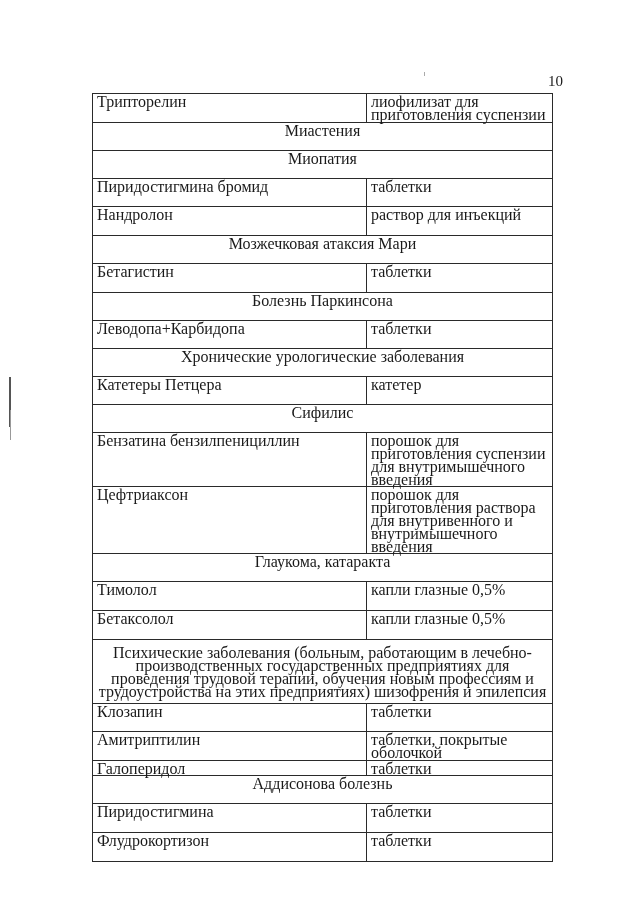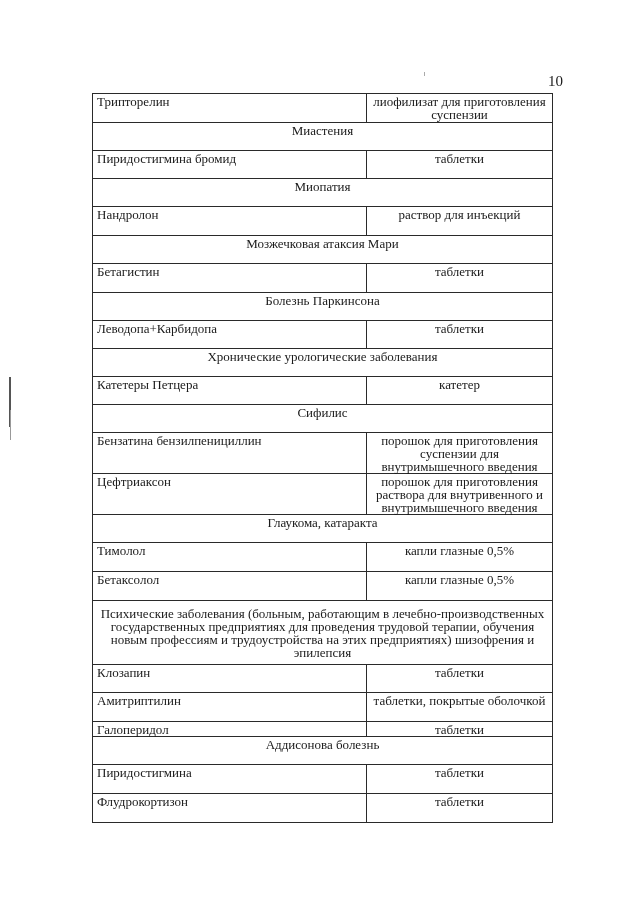--- a/index.html
+++ b/index.html
@@ -3,24 +3,24 @@
   <meta charset="utf-8">
   <style>
     html, body { margin: 0; padding: 0; background: #ffffff; }
     body { width: 640px; height: 905px; position: relative; overflow: hidden;
            font-family: "Liberation Serif", serif; color: #1a1a1a; }
     .page-number { position: absolute; left: 548px; top: 73px; font-size: 15px; }
     .scan-mark { position: absolute; left: 9px; top: 377px; width: 2px; height: 50px; background: #555; }
     .scan-mark2 { position: absolute; left: 10px; top: 410px; width: 1px; height: 30px; background: #999; }
     .scan-dot { position: absolute; left: 424px; top: 72px; width: 1px; height: 4px; background: #aaa; }
     table.meds { position: absolute; left: 92px; top: 93px; width: 461px;
-                 border-collapse: collapse; font-size: 13px; line-height: 13px; }
+                 border-collapse: collapse; font-size: 16px; line-height: 13px; }
     table.meds td { border: 1px solid #2a2a2a; vertical-align: top; padding: 1px 4px 0 4px; }
     td.drug { width: 265px; text-align: left; }
-    td.form { text-align: center; }
+    td.form { text-align: left; }
     td.section { text-align: center; }
     tr.h27 td { height: 26px; }
     tr.h28 td { height: 27px; }
     tr.h40 td { height: 39px; }
     tr.h12 td { height: 12px; }
     tr.h58 td { height: 57px; padding-top: 6px; text-align: center; }
   </style>
 </head>
 <body>
 
@@ -32,25 +32,25 @@
 <table class="meds">
   <tbody>
     <tr class="h28">
       <td class="drug">Трипторелин</td>
       <td class="form">лиофилизат для приготовления суспензии</td>
     </tr>
     <tr class="h27">
       <td class="section" colspan="2">Миастения</td>
     </tr>
     <tr class="h27">
+      <td class="section" colspan="2">Миопатия</td>
+    </tr>
+    <tr class="h27">
       <td class="drug">Пиридостигмина бромид</td>
       <td class="form">таблетки</td>
-    </tr>
-    <tr class="h27">
-      <td class="section" colspan="2">Миопатия</td>
     </tr>
     <tr class="h28">
       <td class="drug">Нандролон</td>
       <td class="form">раствор для инъекций</td>
     </tr>
     <tr class="h27">
       <td class="section" colspan="2">Мозжечковая атаксия Мари</td>
     </tr>
     <tr class="h28">
       <td class="drug">Бетагистин</td>

